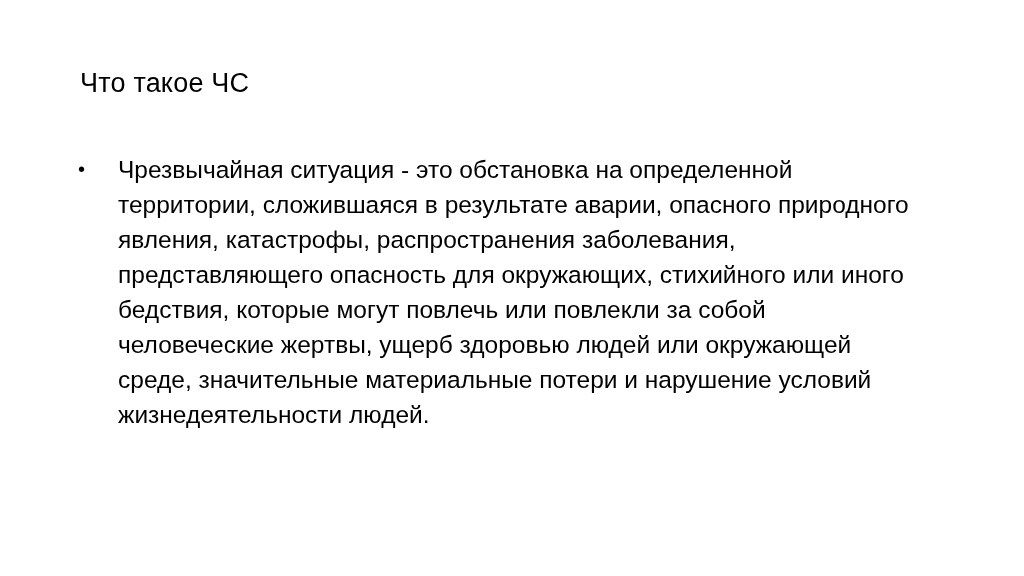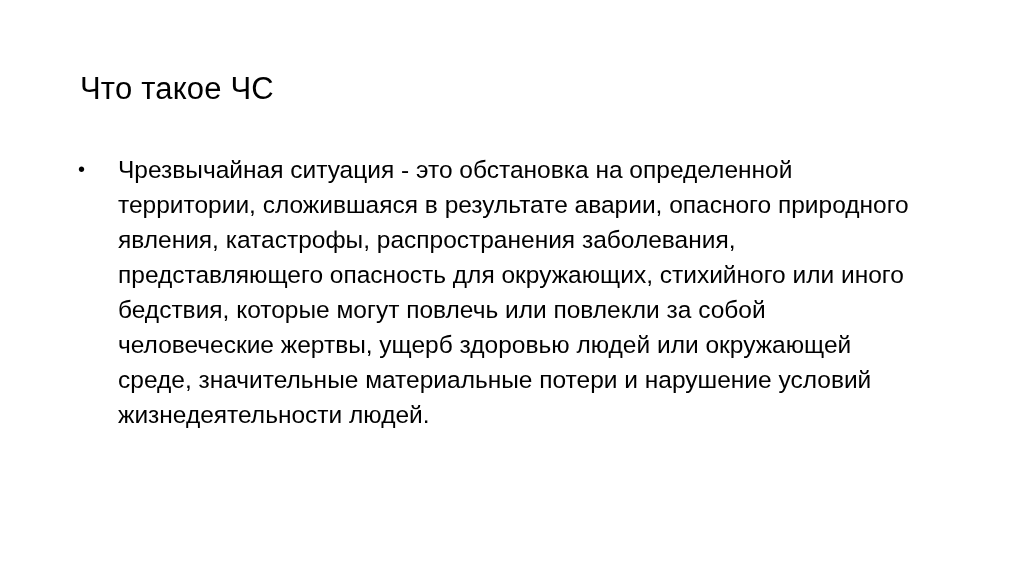--- a/index.html
+++ b/index.html
@@ -19,21 +19,21 @@
     width: 1024px;
     height: 576px;
     box-sizing: border-box;
     background: #ffffff;
   }
   .slide-title {
     position: absolute;
     left: 80px;
     top: 50px;
     width: 880px;
-    font-size: 31px;
+    font-size: 27px;
     font-weight: 400;
     line-height: 1.15;
     letter-spacing: 0.2px;
     color: #000000;
   }
   .slide-body {
     position: absolute;
     left: 72px;
     top: 152px;
     width: 856px;

